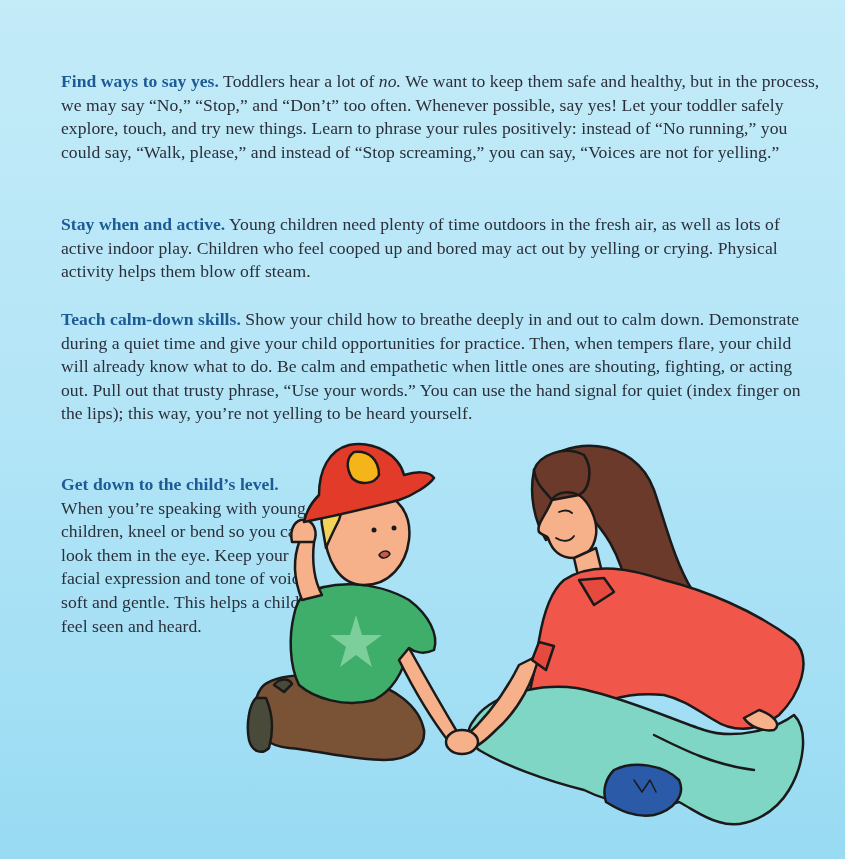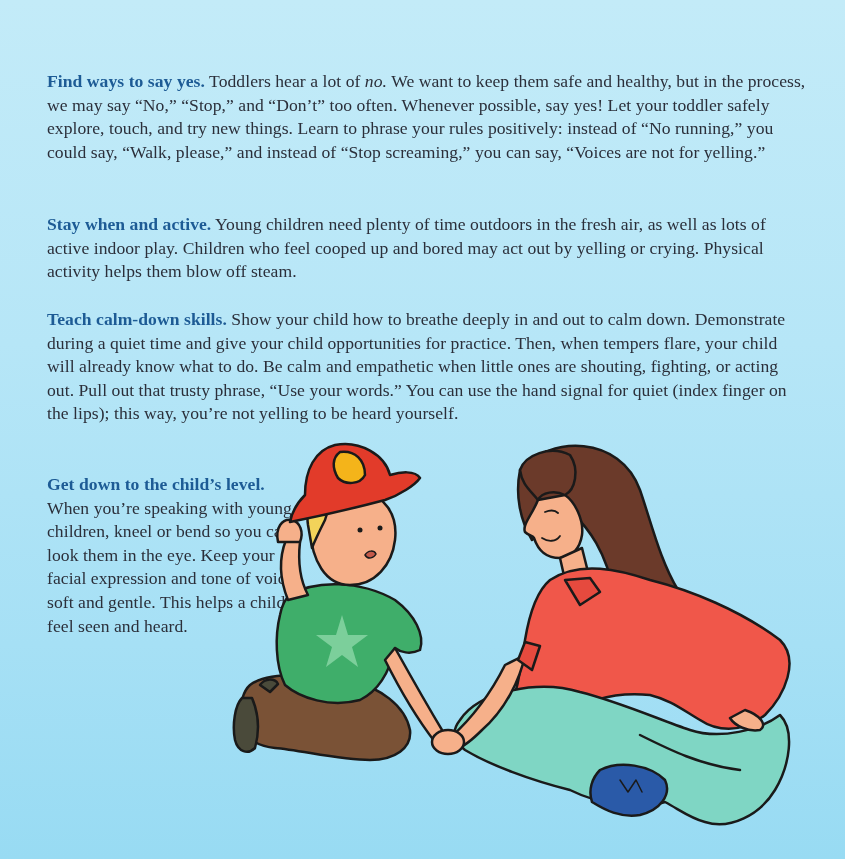--- a/index.html
+++ b/index.html
@@ -10,21 +10,21 @@
       width: 845px;
       height: 859px;
       overflow: hidden;
       position: relative;
       background: linear-gradient(180deg, #c3ebf8 0%, #b6e6f7 40%, #a6e0f5 75%, #98dbf3 100%);
       font-family: "Liberation Serif", "DejaVu Serif", serif;
       color: #2b2f3a;
     }
     .page {
       position: absolute;
-      left: 0; top: 0;
+      left: 14px; top: 0;
       width: 704px; height: 859px;
     }
     .para {
       position: absolute;
       left: 47px;
       font-size: 17.6px;
       line-height: 23.6px;
       margin: 0;
       letter-spacing: 0.05px;
     }

